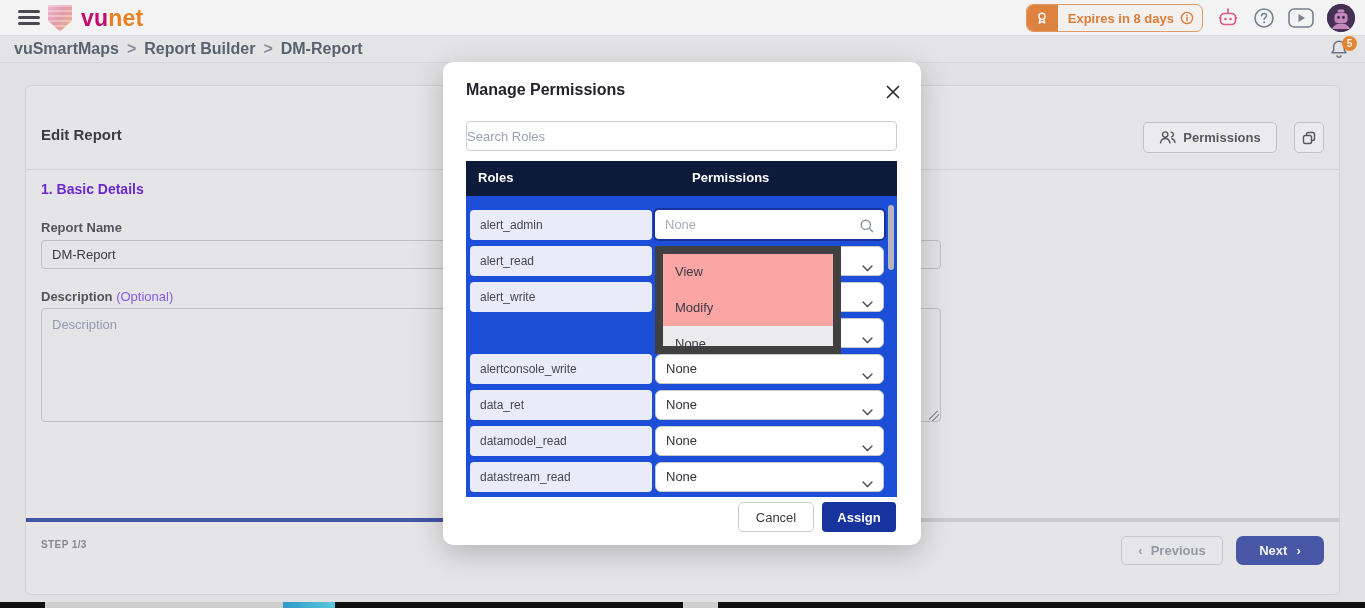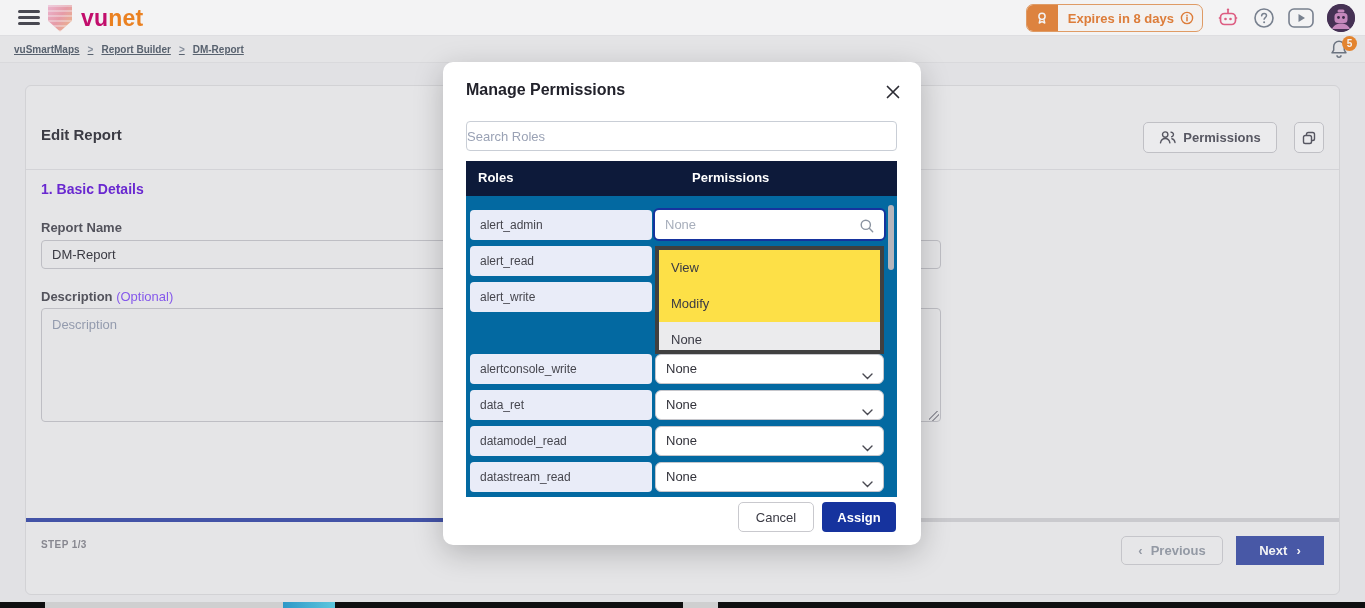--- a/index.html
+++ b/index.html
@@ -18,21 +18,21 @@
   .topbar-right{position:absolute;right:10px;top:0;height:36px;display:flex;align-items:center;gap:13px;}
   .expires-badge{display:flex;align-items:center;height:28px;border:1.5px solid #eaa268;border-radius:7px;background:#fffdfb;overflow:hidden;cursor:pointer;}
   .expires-badge .medal-box{width:31px;height:28px;background:#e8883f;display:flex;align-items:center;justify-content:center;}
   .expires-badge .expires-text{padding:0 6px 0 10px;color:#e8823a;font-size:13px;font-weight:700;}
   .expires-badge .info-wrap{padding-right:8px;display:flex;align-items:center;}
   .icon-btn{display:flex;align-items:center;justify-content:center;cursor:pointer;}
   .avatar{width:28px;height:28px;border-radius:50%;background:#473156;display:flex;align-items:center;justify-content:center;cursor:pointer;overflow:hidden;}
 
   
   .breadcrumb-bar{position:absolute;top:36px;left:0;width:100%;height:27px;background:#f0f0f1;border-bottom:1px solid #e4e4e6;display:flex;align-items:center;padding-left:14px;z-index:2;}
-  .breadcrumb{display:flex;align-items:center;font-size:10px;font-weight:700;color:#5b6572;text-decoration:underline;}
+  .breadcrumb{display:flex;align-items:center;font-size:16px;font-weight:700;color:#5b6572;}
   .crumb-item{cursor:pointer;}
   .crumb-sep{color:#8a93a0;padding:0 8px;font-weight:700;}
   .bell-wrap{position:absolute;right:10px;top:2px;width:26px;height:24px;cursor:pointer;}
   .bell-badge{position:absolute;right:-2px;top:-2px;width:15px;height:15px;border-radius:50%;background:#ef8a2e;color:#fff;font-size:10px;font-weight:700;display:flex;align-items:center;justify-content:center;}
 
   
   .card{position:absolute;left:25px;top:85px;width:1315px;height:510px;background:#f1f1f2;border:1px solid #dcdcdf;border-radius:6px;z-index:1;}
   .page-title{position:absolute;left:15px;top:40px;margin:0;font-size:15px;font-weight:700;color:#3c3c45;}
   .perm-btn{position:absolute;left:1117px;top:36px;width:134px;height:31px;background:#f7f7f8;border:1px solid #c9c9ce;border-radius:5px;display:flex;align-items:center;justify-content:center;gap:7px;font-size:13px;font-weight:600;color:#5a5a64;cursor:pointer;}
   .copy-btn{position:absolute;left:1268px;top:36px;width:30px;height:31px;background:#f7f7f8;border:1px solid #c9c9ce;border-radius:5px;display:flex;align-items:center;justify-content:center;cursor:pointer;}
@@ -41,52 +41,52 @@
   .field-label{position:absolute;left:15px;font-size:13px;font-weight:700;color:#55555e;}
   .field-label .opt{font-weight:400;color:#8b5cf6;}
   .report-input{position:absolute;left:15px;top:154px;width:900px;height:29px;border:1px solid #c7c7cc;border-radius:4px;background:#f0f0f1;padding:0 10px;font-size:13px;color:#3a3a42;}
   .desc-area{position:absolute;left:15px;top:222px;width:900px;height:114px;border:1px solid #c7c7cc;border-radius:4px;background:#f0f0f1;padding:8px 10px;font-size:13px;color:#3a3a42;resize:none;}
   .desc-area::placeholder,.report-input::placeholder,.search::placeholder{color:#9aa2b5;}
   .resize-handle{position:absolute;left:903px;top:325px;width:10px;height:10px;background:linear-gradient(135deg,transparent 40%,#a3a3ab 40% 48%,transparent 48% 63%,#a3a3ab 63% 71%,transparent 71%);}
   .progress{position:absolute;left:0;top:432px;width:100%;height:4px;background:#d4d4d7;}
   .progress-fill{height:100%;width:33.5%;background:#4456ae;}
   .step{position:absolute;left:15px;top:453px;font-size:10px;font-weight:700;letter-spacing:.4px;color:#8d8d95;}
   .prev-btn{position:absolute;left:1095px;top:450px;width:102px;height:29px;background:#f2f2f3;border:1px solid #cfcfd3;border-radius:5px;color:#9aa0ab;font-size:13px;font-weight:600;cursor:pointer;display:flex;align-items:center;justify-content:center;gap:8px;}
-  .next-btn{position:absolute;left:1210px;top:450px;width:88px;height:29px;background:#4a5bad;border:none;border-radius:0;color:#fff;font-size:13px;font-weight:700;cursor:pointer;display:flex;align-items:center;justify-content:center;gap:9px;}
+  .next-btn{position:absolute;left:1210px;top:450px;width:88px;height:29px;background:#4a5bad;border:none;border-radius:7px;color:#fff;font-size:13px;font-weight:700;cursor:pointer;display:flex;align-items:center;justify-content:center;gap:9px;}
 
   
   .bottom-strip{position:absolute;left:0;top:602px;width:100%;height:6px;display:flex;z-index:3;}
   .seg1{width:45px;background:#0d0d0d;}
   .seg2{width:238px;background:#d9d9d9;}
   .seg3{width:52px;background:linear-gradient(90deg,#2e9fd0,#5fd0e8);}
   .seg4{width:348px;background:#0d0d0d;}
   .seg5{width:35px;background:#d9d9d9;}
   .seg6{flex:1;background:#0d0d0d;}
 
   
   .dim-overlay{position:absolute;inset:0;background:rgba(45,45,65,.06);z-index:4;}
   .modal{position:absolute;left:443px;top:62px;width:478px;height:483px;background:#fff;border-radius:10px;box-shadow:0 8px 30px rgba(0,0,0,.22);z-index:5;}
   .modal-title{position:absolute;left:23px;top:19px;margin:0;font-size:16px;font-weight:700;color:#22222b;}
   .close-btn{position:absolute;right:19px;top:21px;width:18px;height:18px;background:none;border:none;padding:0;cursor:pointer;display:flex;align-items:center;justify-content:center;}
   .search{position:absolute;left:23px;top:59px;width:431px;height:30px;border:1px solid #c9ced6;border-radius:4px;background:#fff;padding:0 0;font-size:13px;color:#3a3a42;}
   .thead{position:absolute;left:23px;top:99px;width:431px;height:35px;background:#0d1a3a;color:#fff;font-size:13px;font-weight:700;}
   .thead .th-roles{position:absolute;left:12px;top:9px;}
   .thead .th-perms{position:absolute;left:226px;top:9px;}
-  .tbody{position:absolute;left:23px;top:134px;width:431px;height:301px;background:#0369a1;padding-top:14px;overflow:hidden;}
+  .tbody{position:absolute;left:23px;top:134px;width:431px;height:301px;background:#1d4ed8;padding-top:14px;overflow:hidden;}
   .trow{position:relative;height:30px;margin-bottom:6px;}
   .role-cell{position:absolute;left:4px;top:0;width:182px;height:30px;background:#e9ecf8;border-radius:4px;line-height:30px;padding-left:10px;font-size:12px;color:#46464e;}
   .row-select{position:absolute;left:189px;top:0;width:229px;height:30px;background:#fff;border:1px solid #c6c6cb;border-radius:6px;cursor:pointer;}
   .row-select .sel-value{position:absolute;left:10px;top:6px;font-size:13px;color:#33333b;}
   .row-select .chev{position:absolute;right:10px;top:11px;}
   .scroll-thumb{position:absolute;left:445px;top:143px;width:6px;height:65px;background:#b6b6bc;border-radius:3px;cursor:pointer;}
 
   .combobox{position:absolute;left:210px;top:146px;width:233px;height:33px;background:#fff;border:2px solid #16339e;border-radius:6px;cursor:text;z-index:2;}
   .combobox .ph{position:absolute;left:10px;top:7px;font-size:13px;color:#a7aebb;}
   .combobox .search-ic{position:absolute;right:9px;top:8px;}
-  .options{position:absolute;left:212px;top:184px;width:229px;height:108px;background:#fde047;border:4px solid #404040;z-index:2;overflow:hidden;}
+  .options{position:absolute;left:212px;top:184px;width:186px;height:108px;background:#fca5a5;border:8px solid #404040;z-index:2;overflow:hidden;}
   .option{height:36px;line-height:36px;padding-left:12px;font-size:13px;color:#3a3a44;cursor:pointer;}
   .option.selected{background:#ebebed;}
 
   .modal-footer{position:absolute;left:0;top:440px;width:100%;height:30px;}
   .cancel-btn{position:absolute;left:295px;top:0;width:76px;height:30px;background:#fff;border:1px solid #c9c9ce;border-radius:5px;font-size:13px;color:#3a3a44;cursor:pointer;}
   .assign-btn{position:absolute;left:379px;top:0;width:74px;height:30px;background:#16339e;border:none;border-radius:4px;font-size:13px;font-weight:700;color:#fff;cursor:pointer;}
 </style>
 </head>
 <body>
 

